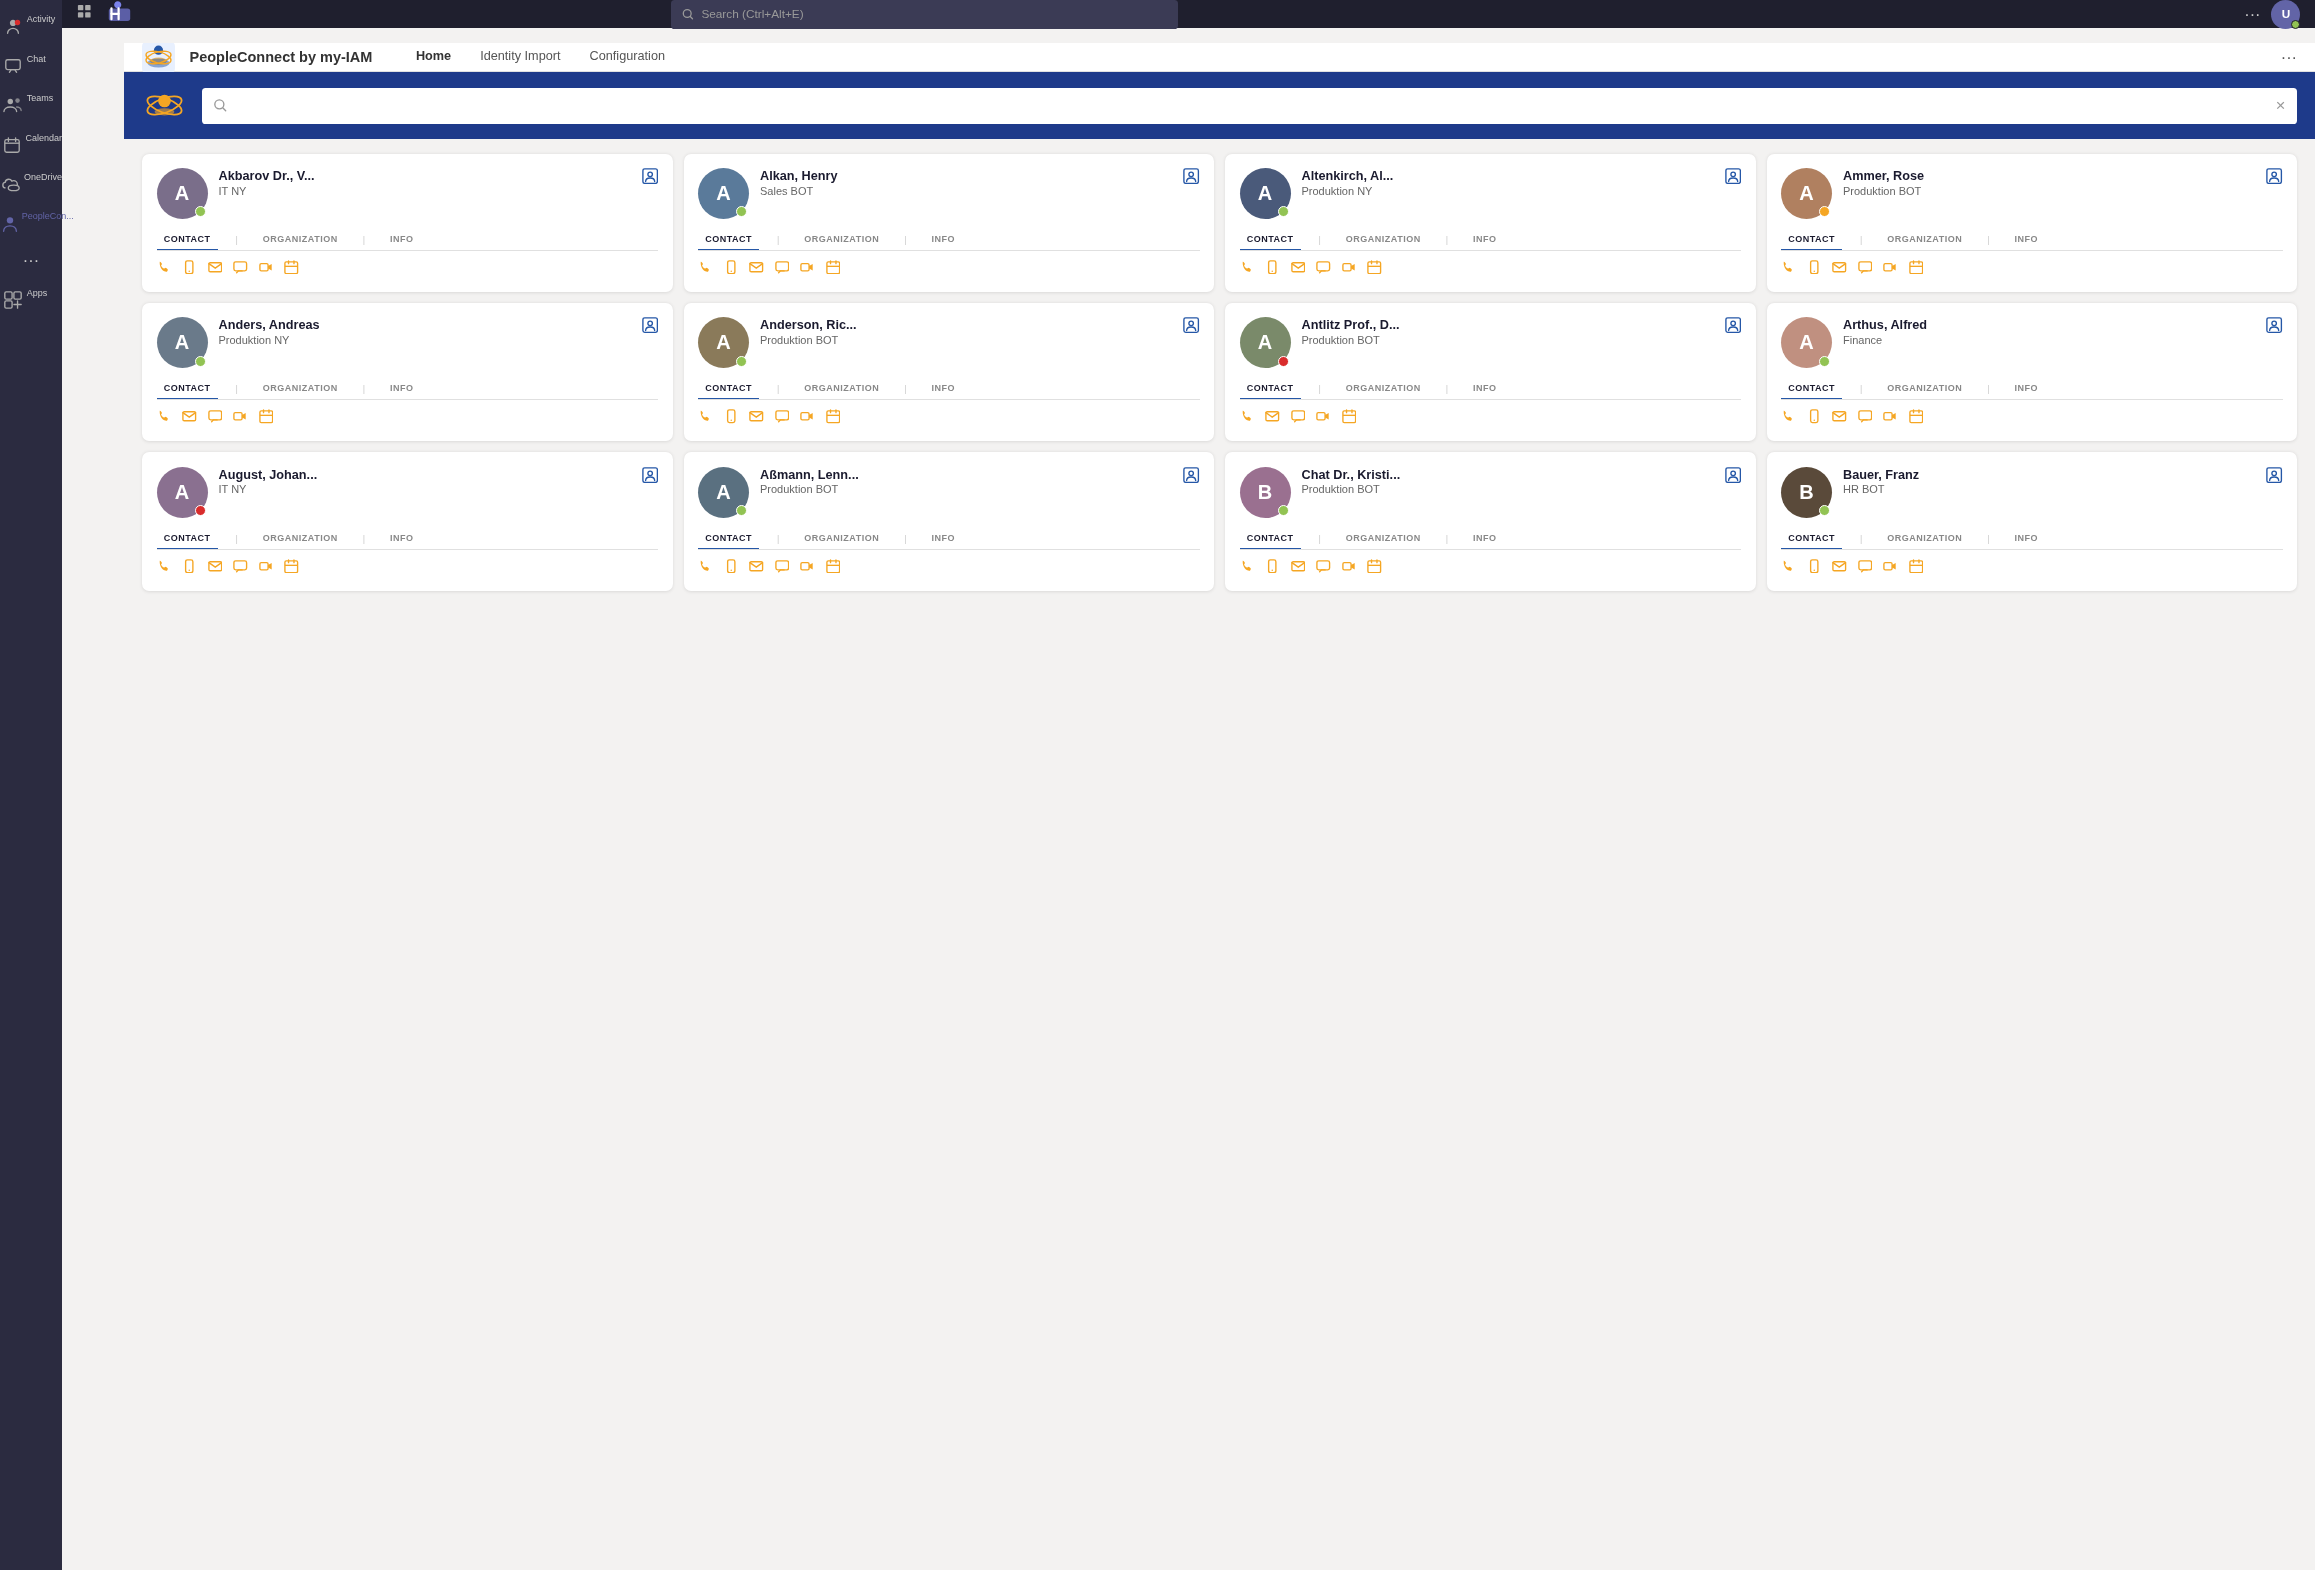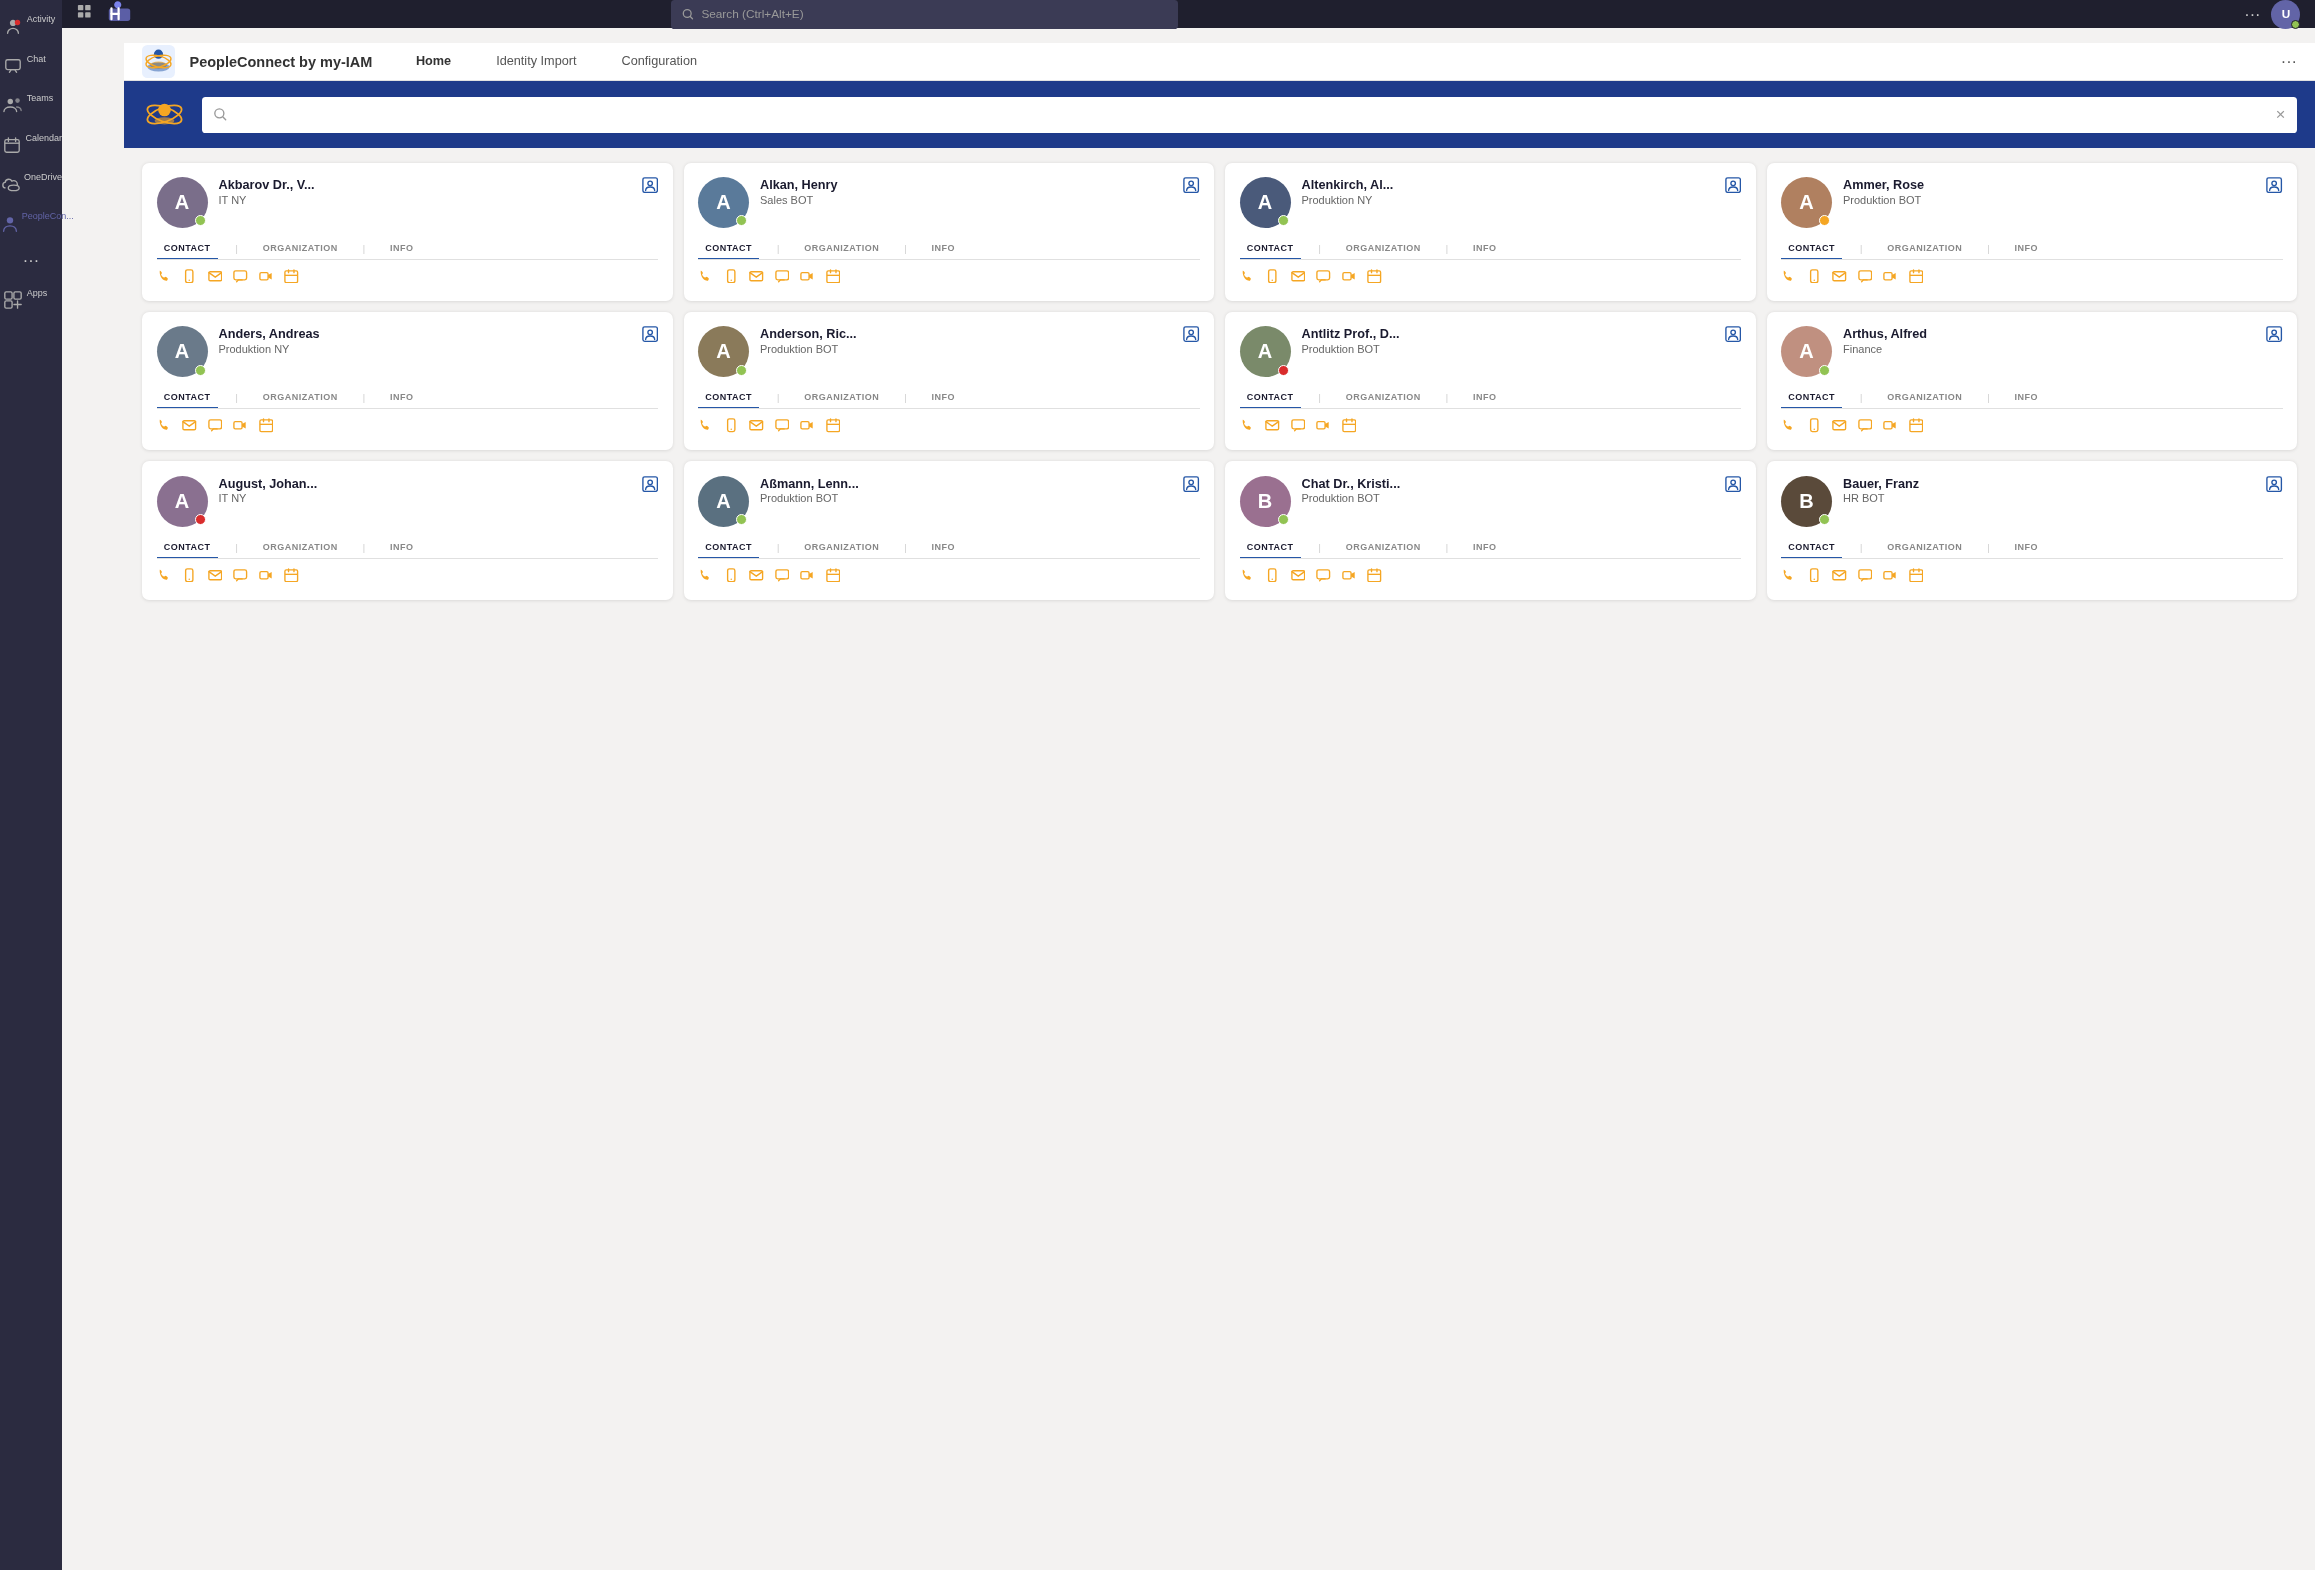--- a/index.html
+++ b/index.html
@@ -87,27 +87,27 @@
       overflow: hidden;
       background: #f3f2f1;
     }
 
     
     .app-header {
       background: #fff;
       border-bottom: 0.9px solid #e1e1e1;
       display: flex; align-items: center;
       padding: 0 18px;
-      height: 38px;
+      height: 29px;
       gap: 14.5px;
       flex-shrink: 0;
     }
     .app-logo { width: 33px; height: 33px; }
     .app-title { font-size: 14.5px; font-weight: 600; color: #333; }
-    .app-nav { display: flex; gap: 16px; margin-left: 14.5px; }
+    .app-nav { display: flex; gap: 0; margin-left: 14.5px; }
     .app-nav-item {
       padding: 0 14.5px; height: 43px;
       display: flex; align-items: center;
       font-size: 12.7px; color: #555;
       cursor: pointer; border-bottom: 2.7px solid transparent;
       text-decoration: none;
     }
     .app-nav-item.active { color: #333; border-bottom: 2.7px solid #2557a7; font-weight: 600; }
     .app-header-dots { margin-left: auto; color: #555; font-size: 16.3px; cursor: pointer; }
 

